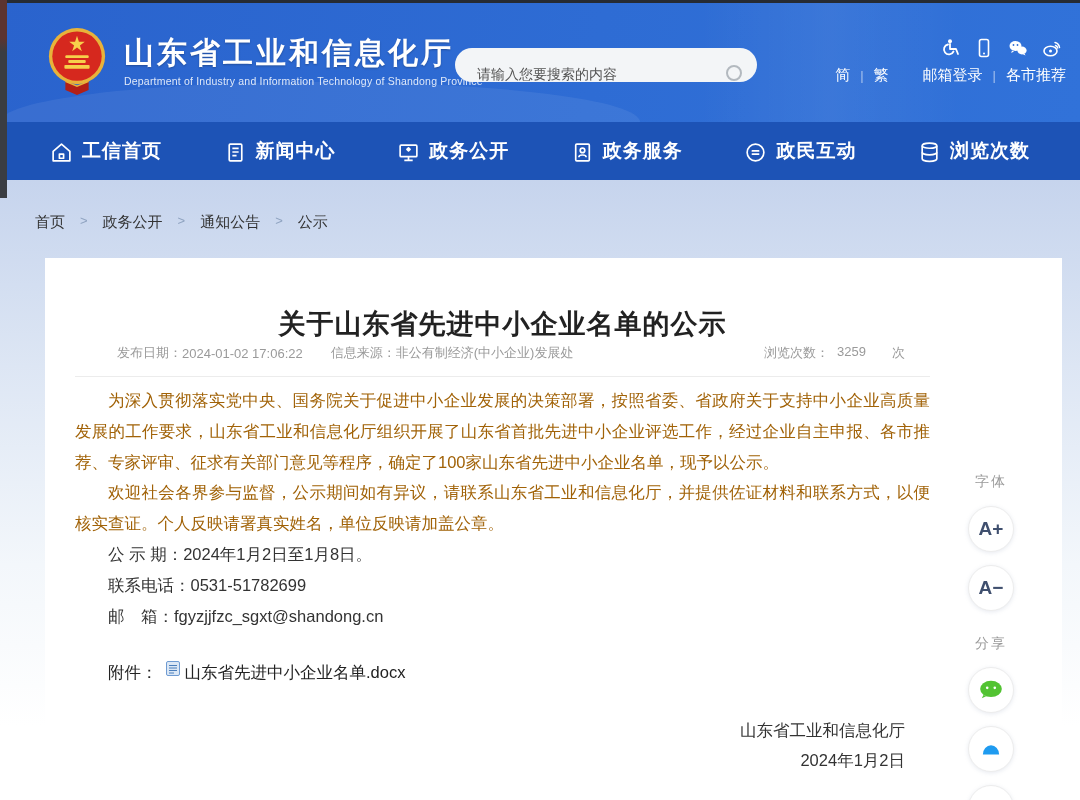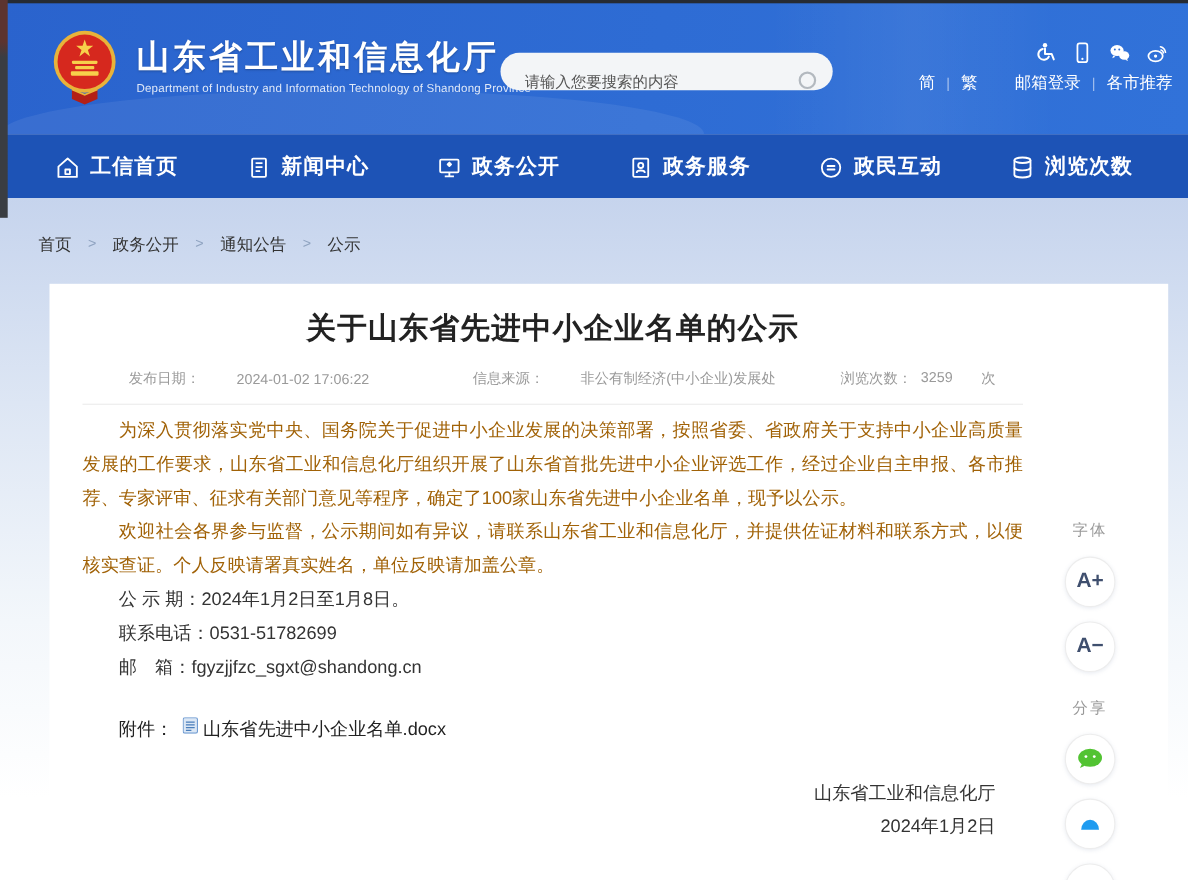--- a/index.html
+++ b/index.html
@@ -50,24 +50,24 @@
 
   .crumbs { position:absolute; left:35px; top:213px; display:flex; gap:15px;
             font-size:15px; color:#333; z-index:2; }
   .crumbs .sep { color:#8fa3c0; font-size:13px; }
   .crumbs span { cursor:pointer; }
 
   
   .card { position:absolute; left:45px; top:258px; width:1017px; height:542px; background:#fff; z-index:2; }
   .main-col { position:absolute; left:30px; top:0; width:855px; }
 
-  .art-title { margin-top:22px; text-align:center; font-size:27px; font-weight:bold; color:#222;
+  .art-title { margin-top:48px; text-align:center; font-size:27px; font-weight:bold; color:#222;
                letter-spacing:1px; line-height:36px; }
-  .meta { margin-top:17px; display:flex; align-items:center; font-size:13px; color:#9a9a9a;
-          padding:0 25px 0 42px; height:22px;gap:33px; }
+  .meta { display:flex; align-items:center; font-size:13px; color:#9a9a9a;
+          padding:0 25px 0 42px; height:22px; }
   .meta .gap { width:28px; }
   .meta .right { margin-left:auto; display:flex; gap:8px; }
   .meta .unit { margin-left:18px; }
   .meta-divider { border-bottom:1px solid #ececec; margin-top:12px; width:100%; }
 
   .body-text { margin-top:8px; font-size:16.5px; color:#a16207; line-height:30.8px; text-align:justify; }
   .body-text p { text-indent:2em; }
   .info-line { padding-left:2em; font-size:16.5px; color:#333; line-height:30.8px; }
   .attach { padding-left:2em; margin-top:26px; font-size:16.5px; color:#222; line-height:30px;
             display:flex; align-items:center; }

